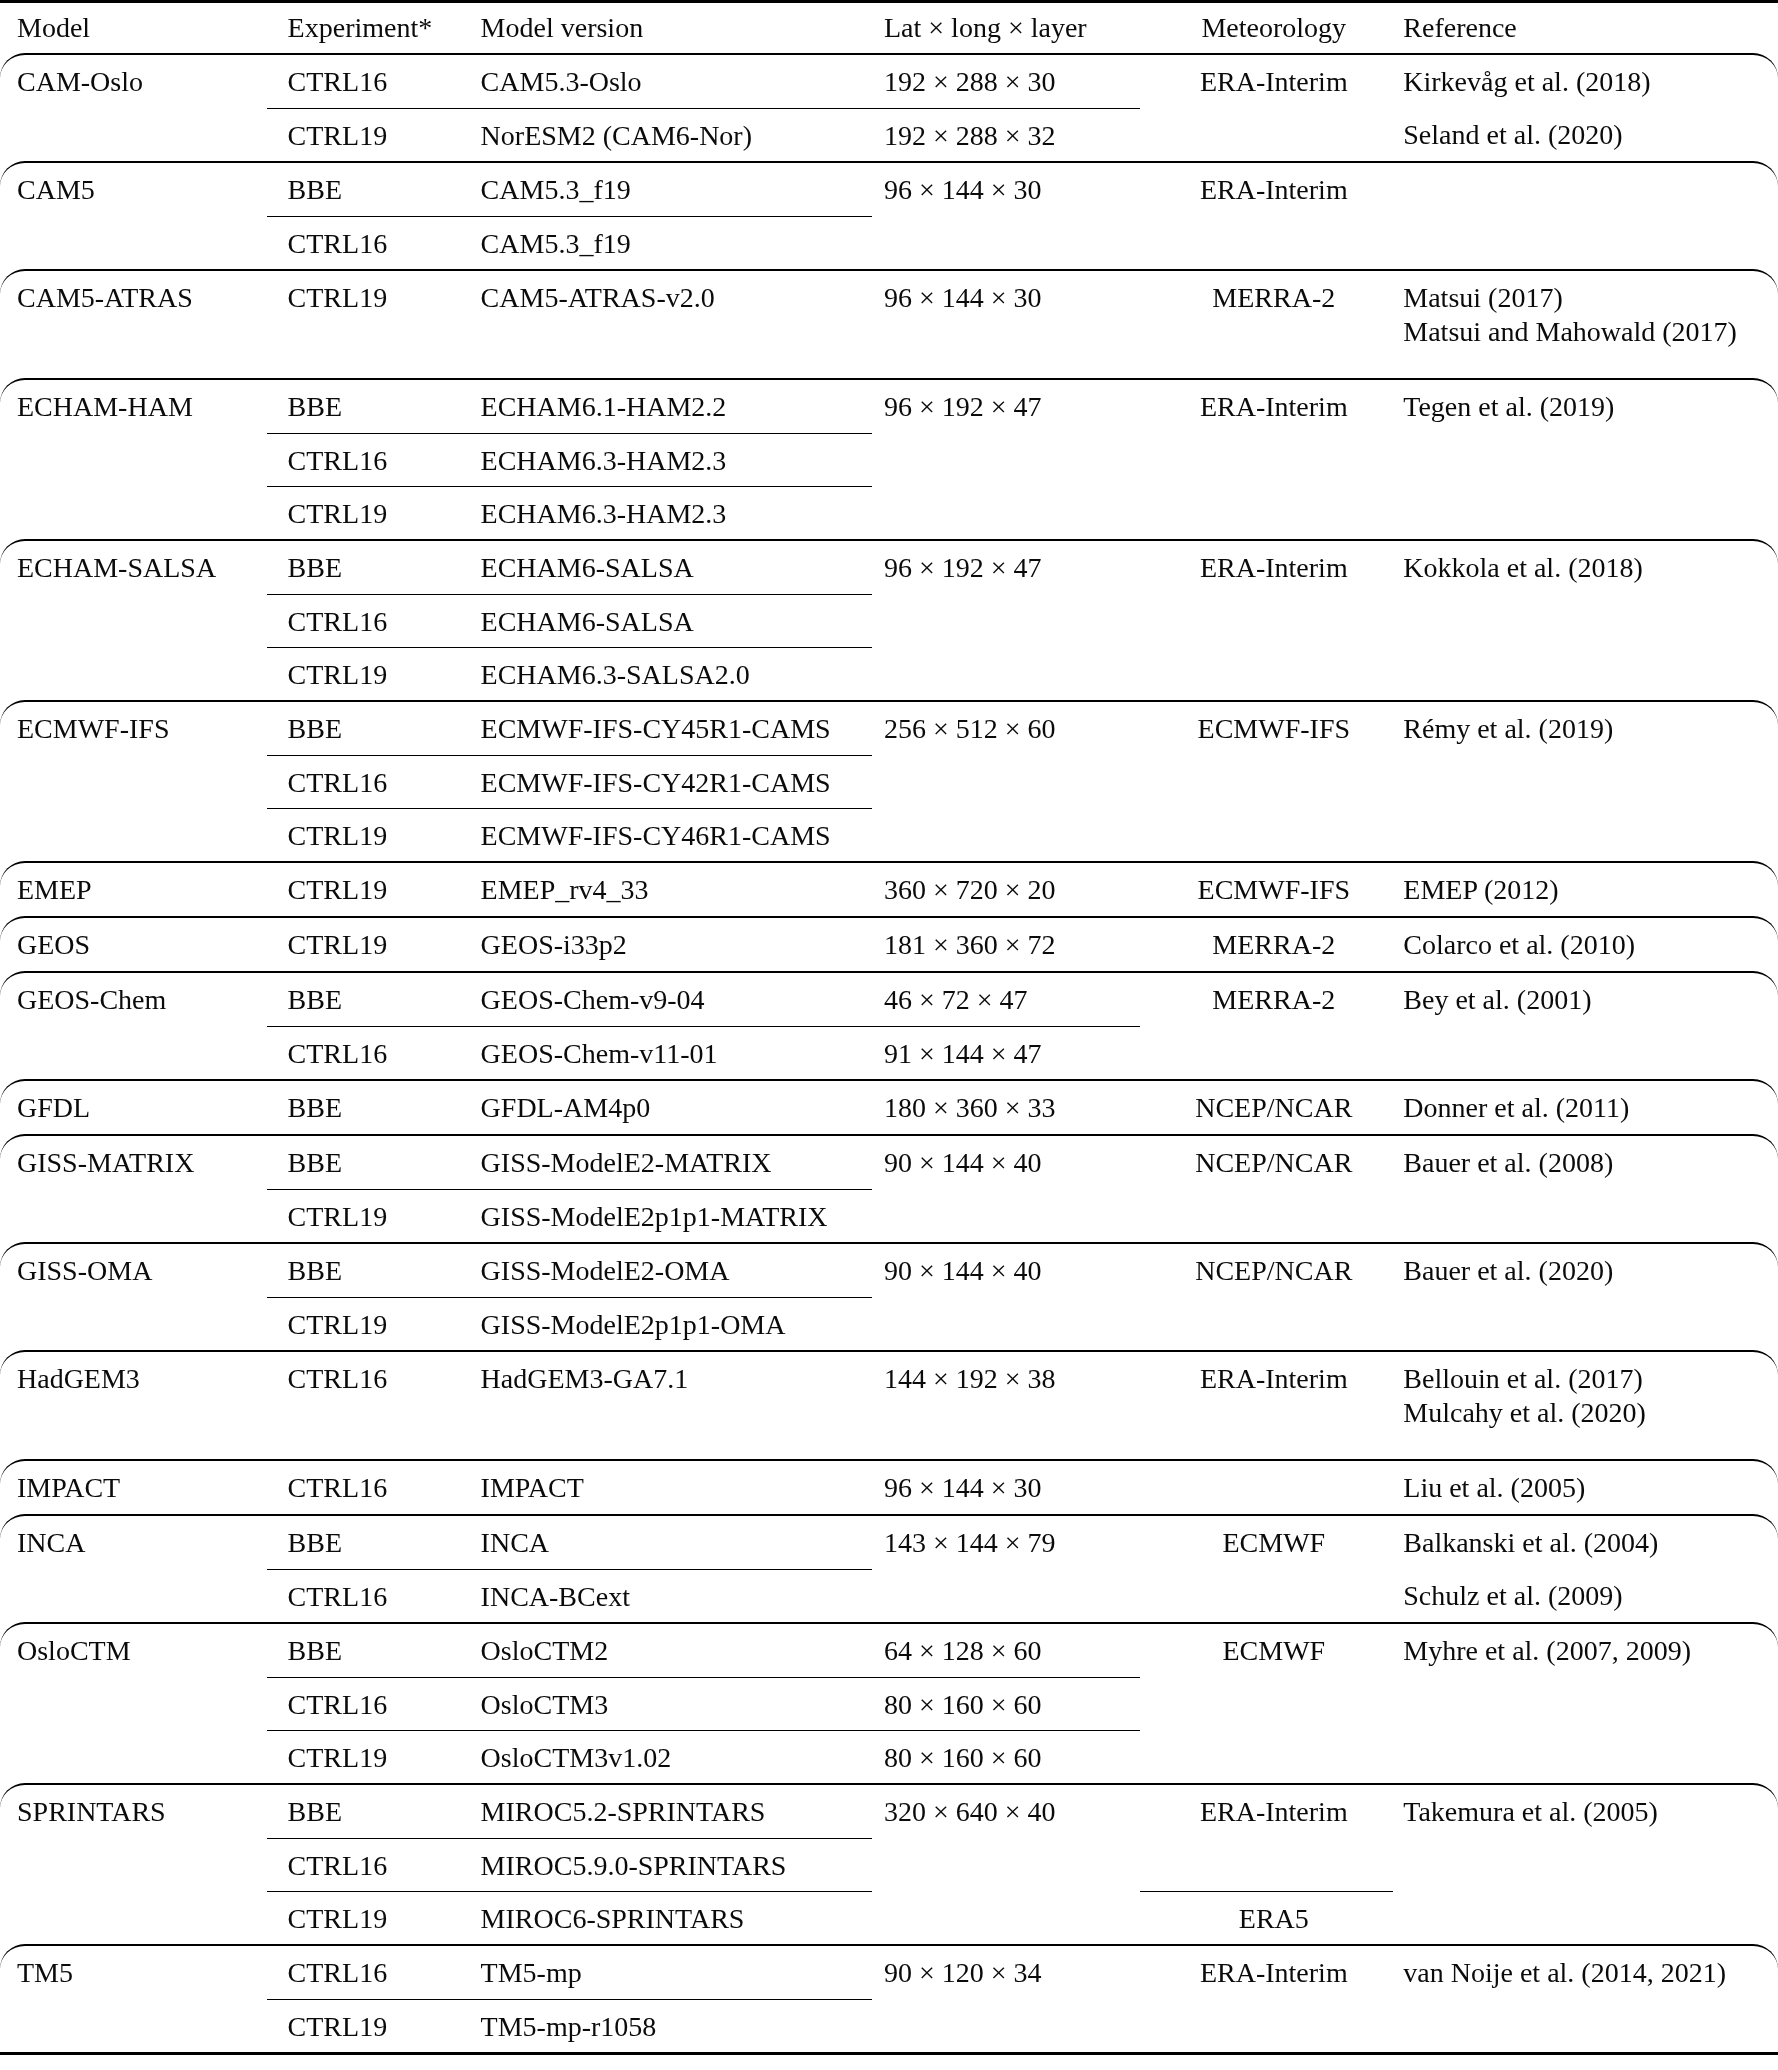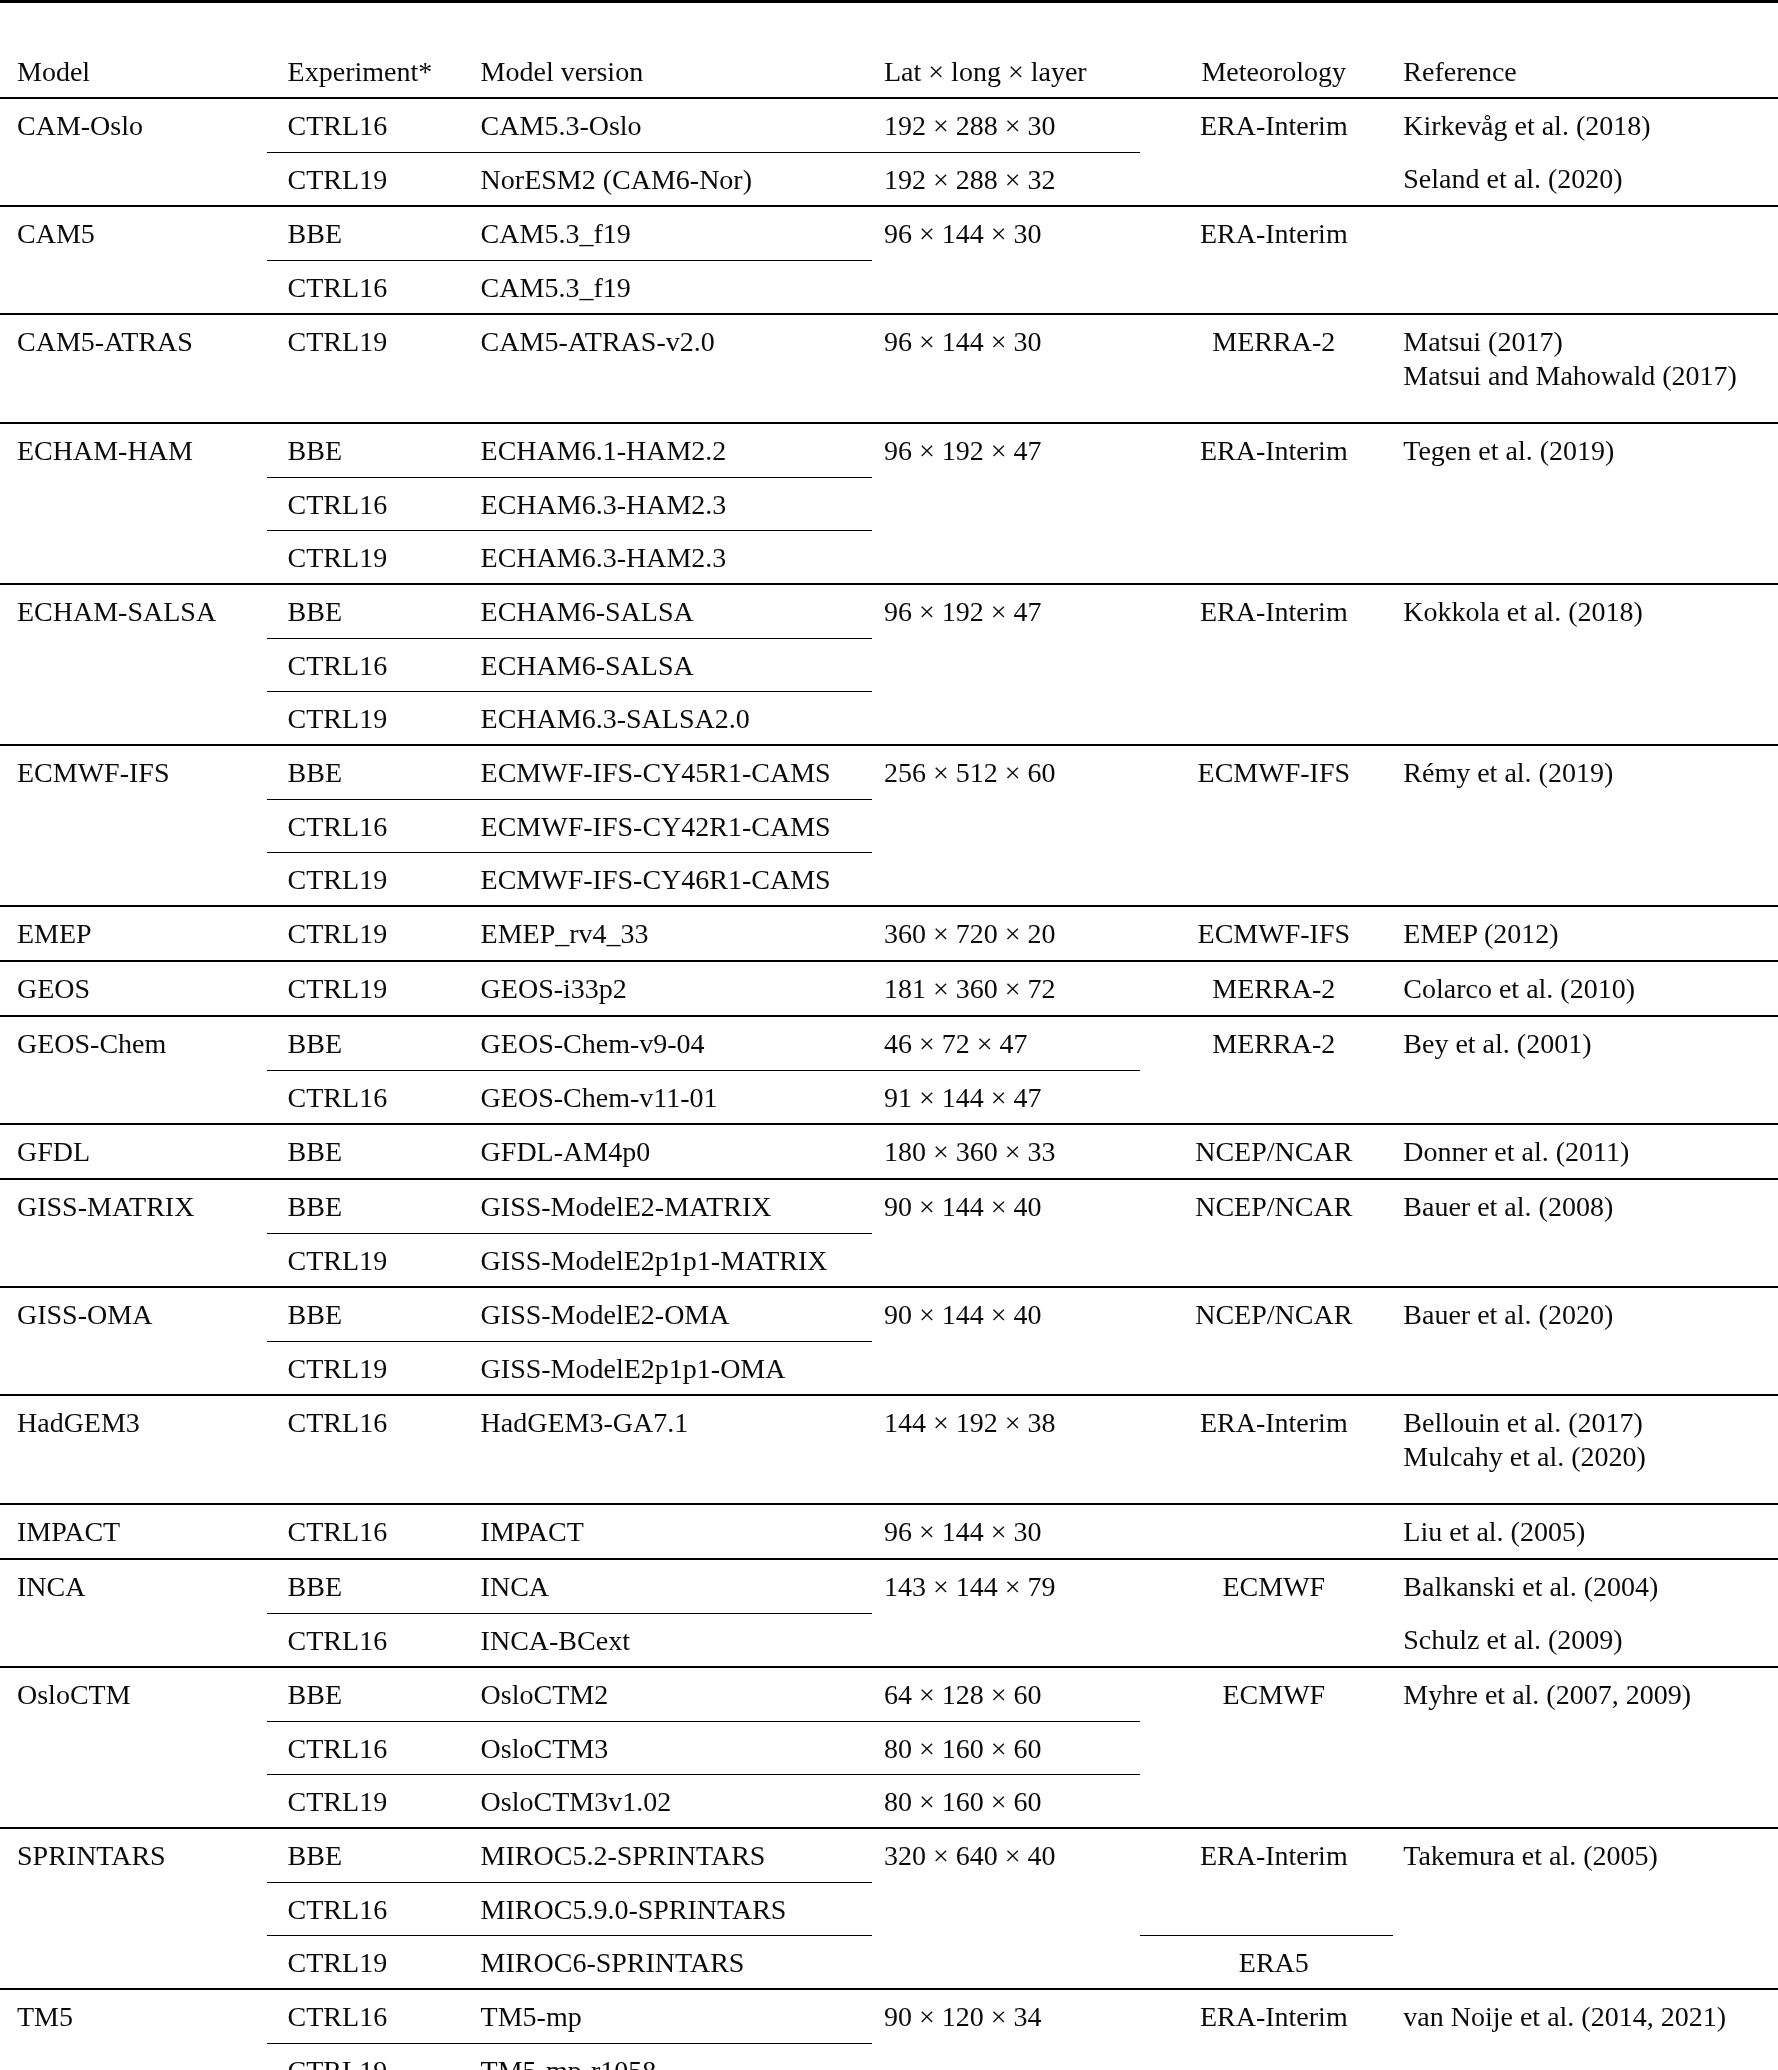--- a/index.html
+++ b/index.html
@@ -14,29 +14,29 @@
     color: #0b0b0b;
     background: #fff;
   }
   .trow {
     display: grid;
     grid-template-columns: 267px 193px 412px 268px 253px 386px;
     min-height: 53px;
   }
   .trow.tall { min-height: 107px; }
   .header-row .cell { padding-top: 7.7px; }
-  .header-row { min-height: 50px; margin-top: 44px; }
+  .header-row { min-height: 50px; }
   .cell { padding-top: 9.5px; box-sizing: border-box; }
   .c1 { padding-left: 17px; }
   .c2 { padding-left: 20.6px; }
   .c3 { padding-left: 20.6px; }
   .c4 { padding-left: 12px; }
   .c5 { padding-left: 14.6px; text-align: center; }
   .c6 { padding-left: 10.3px; padding-right: 6px; }
-  .group { border-top: 2.6px solid #000; }
+  .group { border-top: 2.6px solid #000; border-radius: 25px; }
   .sep-short .c2, .sep-short .c3 { border-top: 1.7px solid #000; }
   .sep-long .c2, .sep-long .c3, .sep-long .c4 { border-top: 1.7px solid #000; }
   .sep-met .c5 { border-top: 1.7px solid #000; }
   .ref-line { white-space: nowrap; }
 </style>
 </head>
 <body>
 
 <div class="atable">
   <div class="trow header-row">

